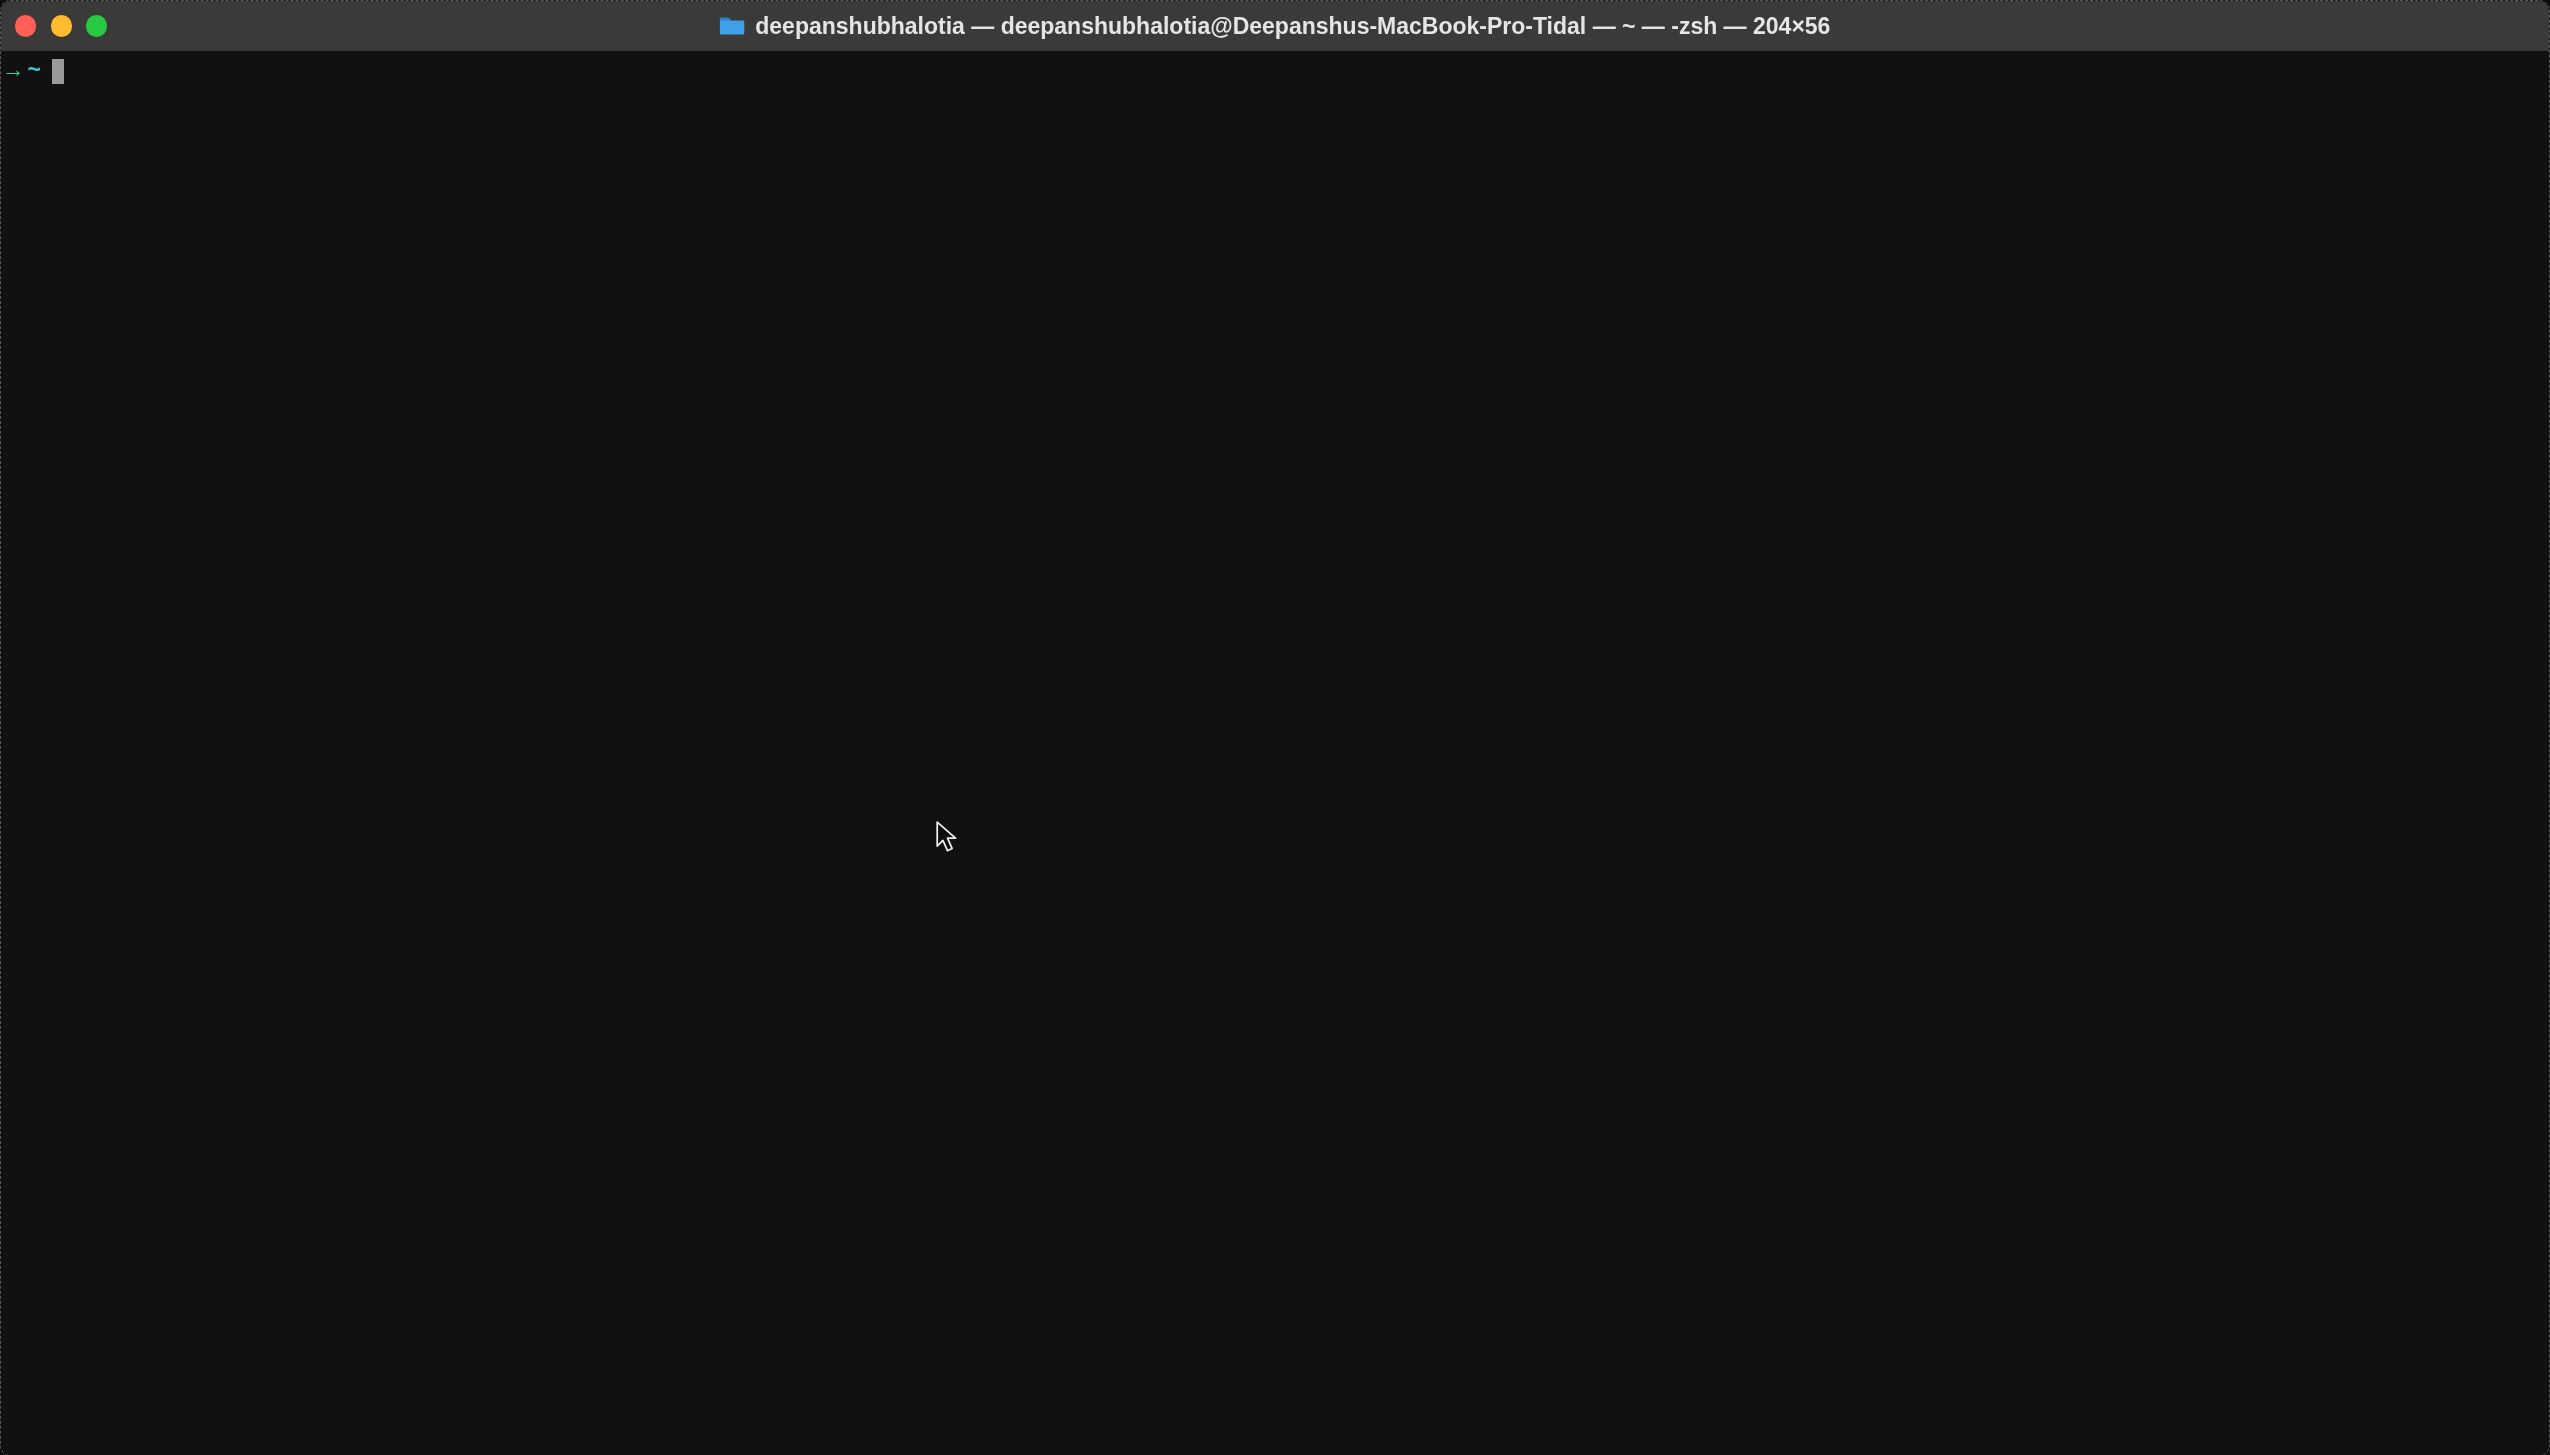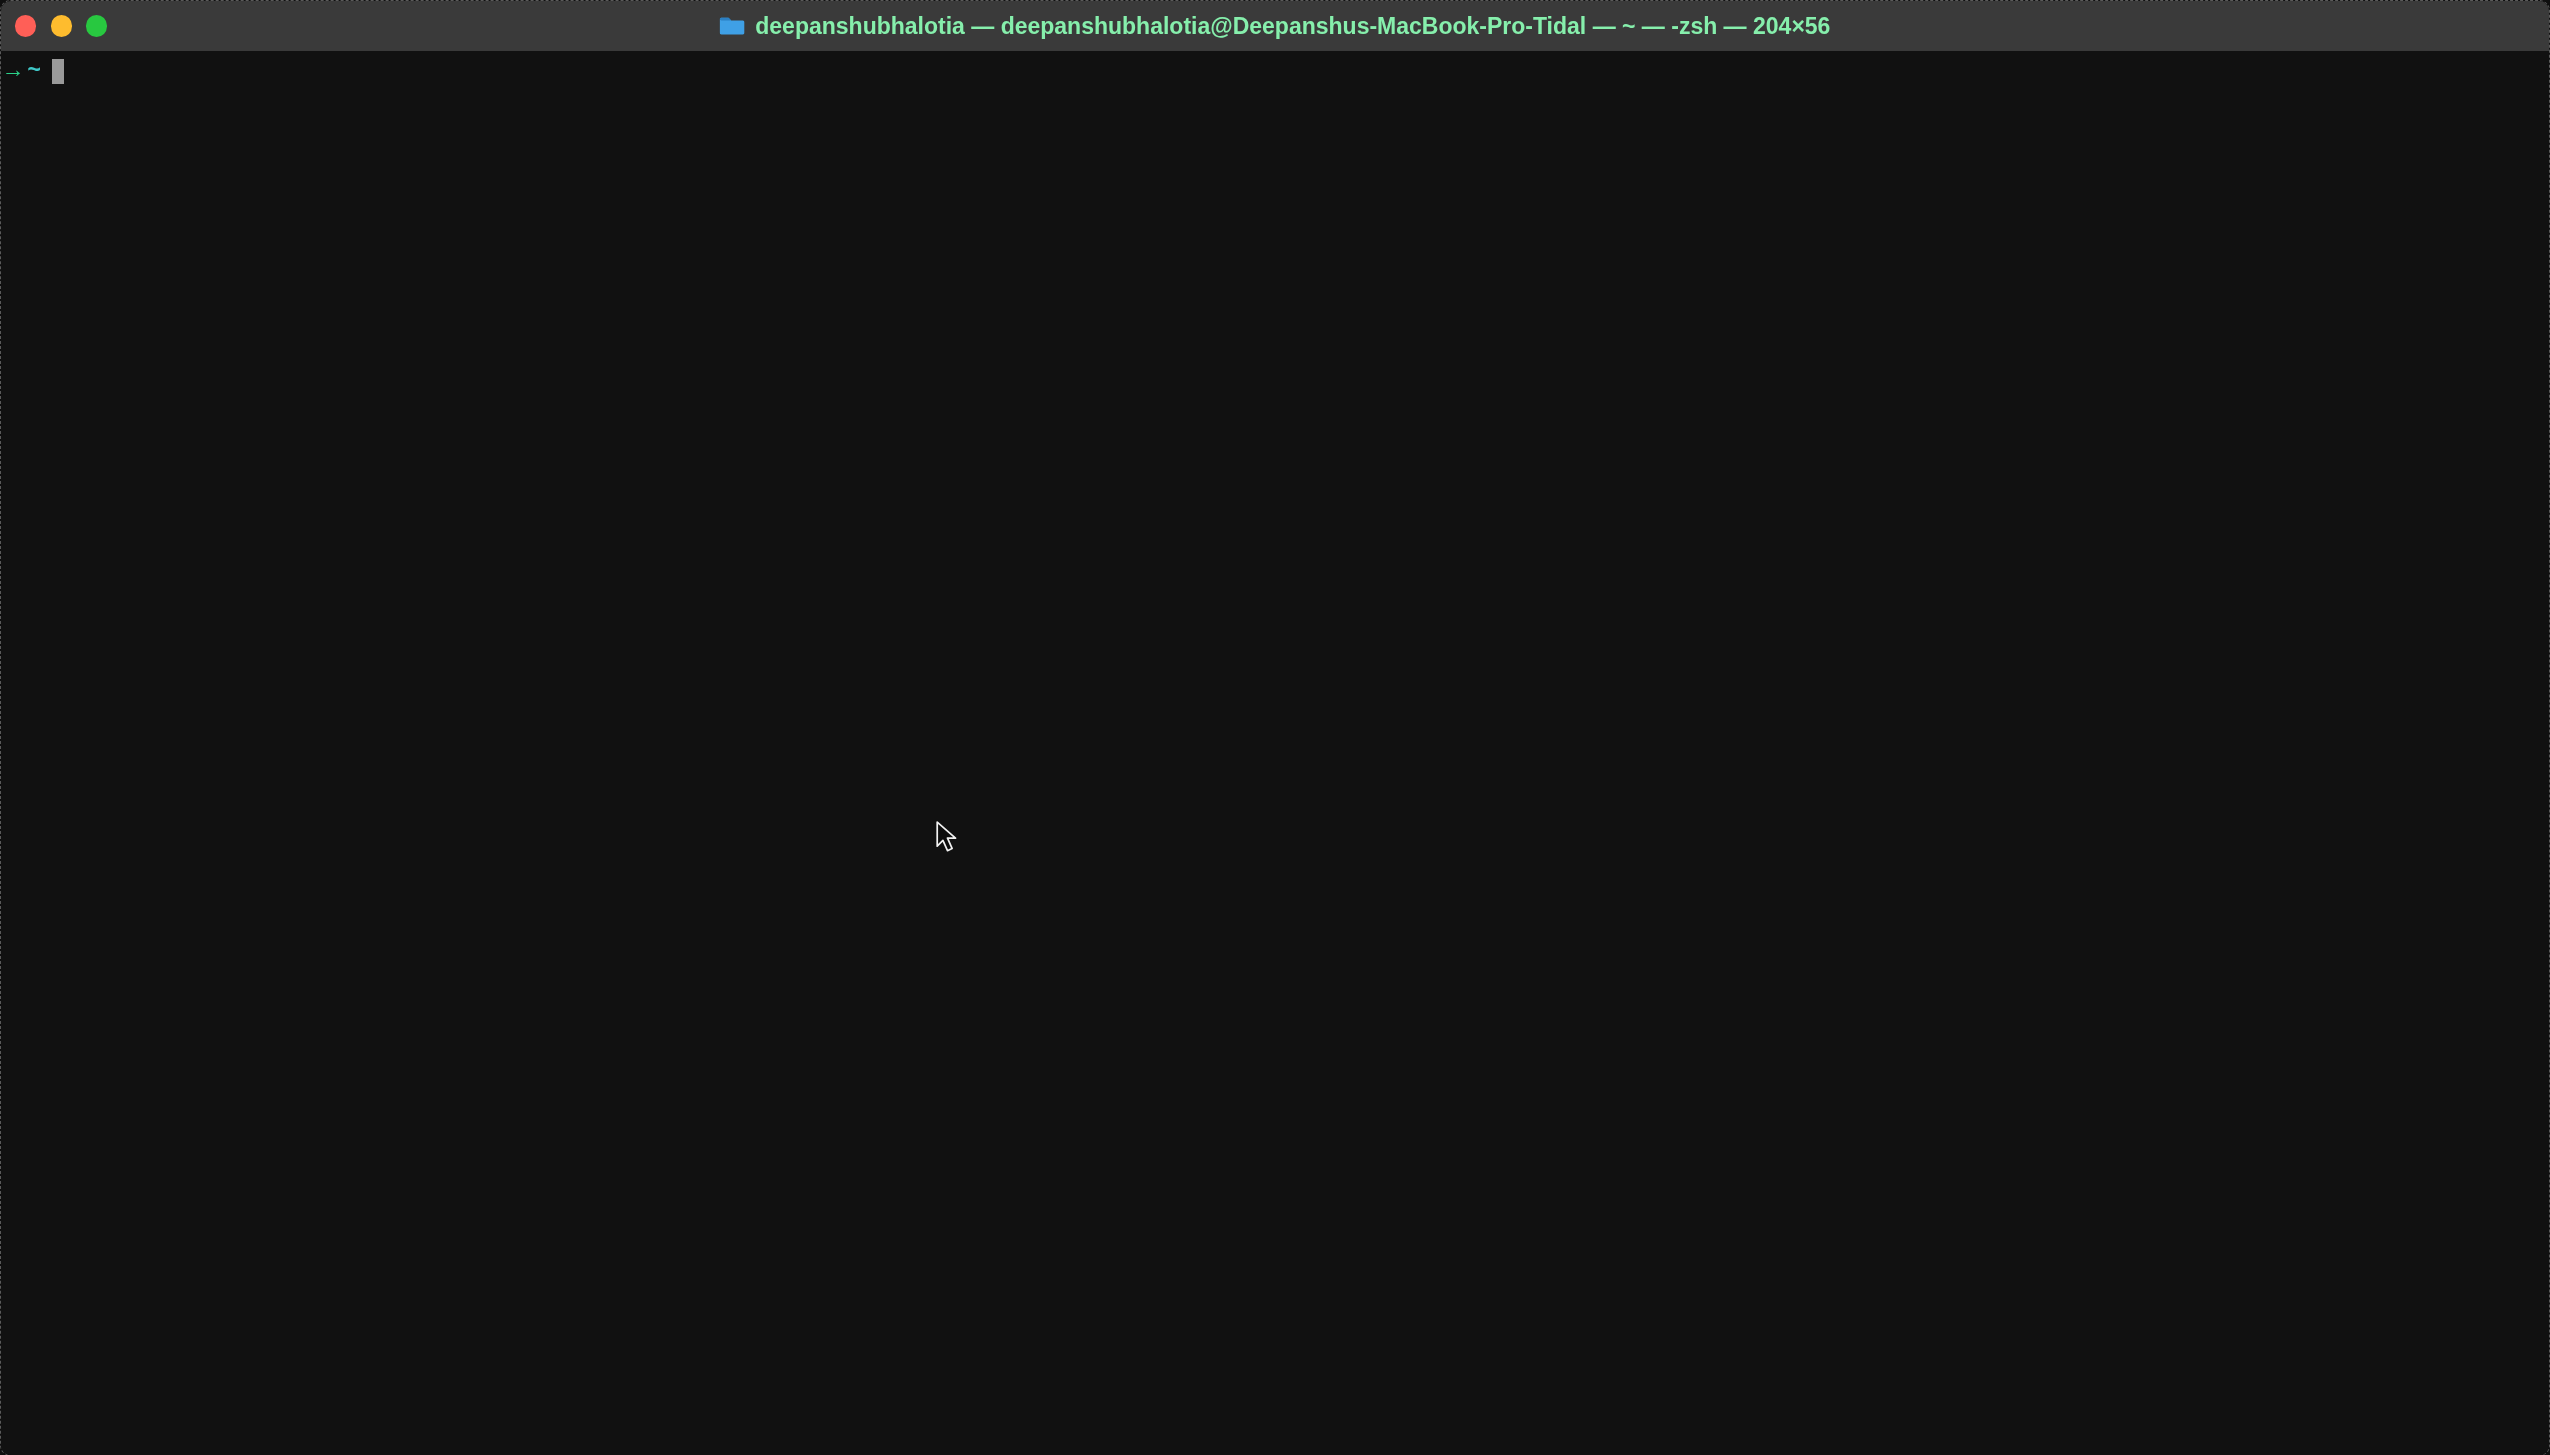--- a/index.html
+++ b/index.html
@@ -53,21 +53,21 @@
     .traffic-light.minimize { background: #febc2e; }
     .traffic-light.maximize { background: #28c840; }
 
     .title-content {
       position: absolute;
       left: 50%;
       transform: translateX(-50%);
       display: flex;
       align-items: center;
       gap: 10.7px;
-      color: #86efac;
+      color: #e5e5e5;
       font-family: -apple-system, BlinkMacSystemFont, "Helvetica Neue", sans-serif;
       font-size: 23px;
       font-weight: 600;
     }
 
     .folder-icon svg {
       width: 25px;
       height: 19.5px;
       display: block;
     }

